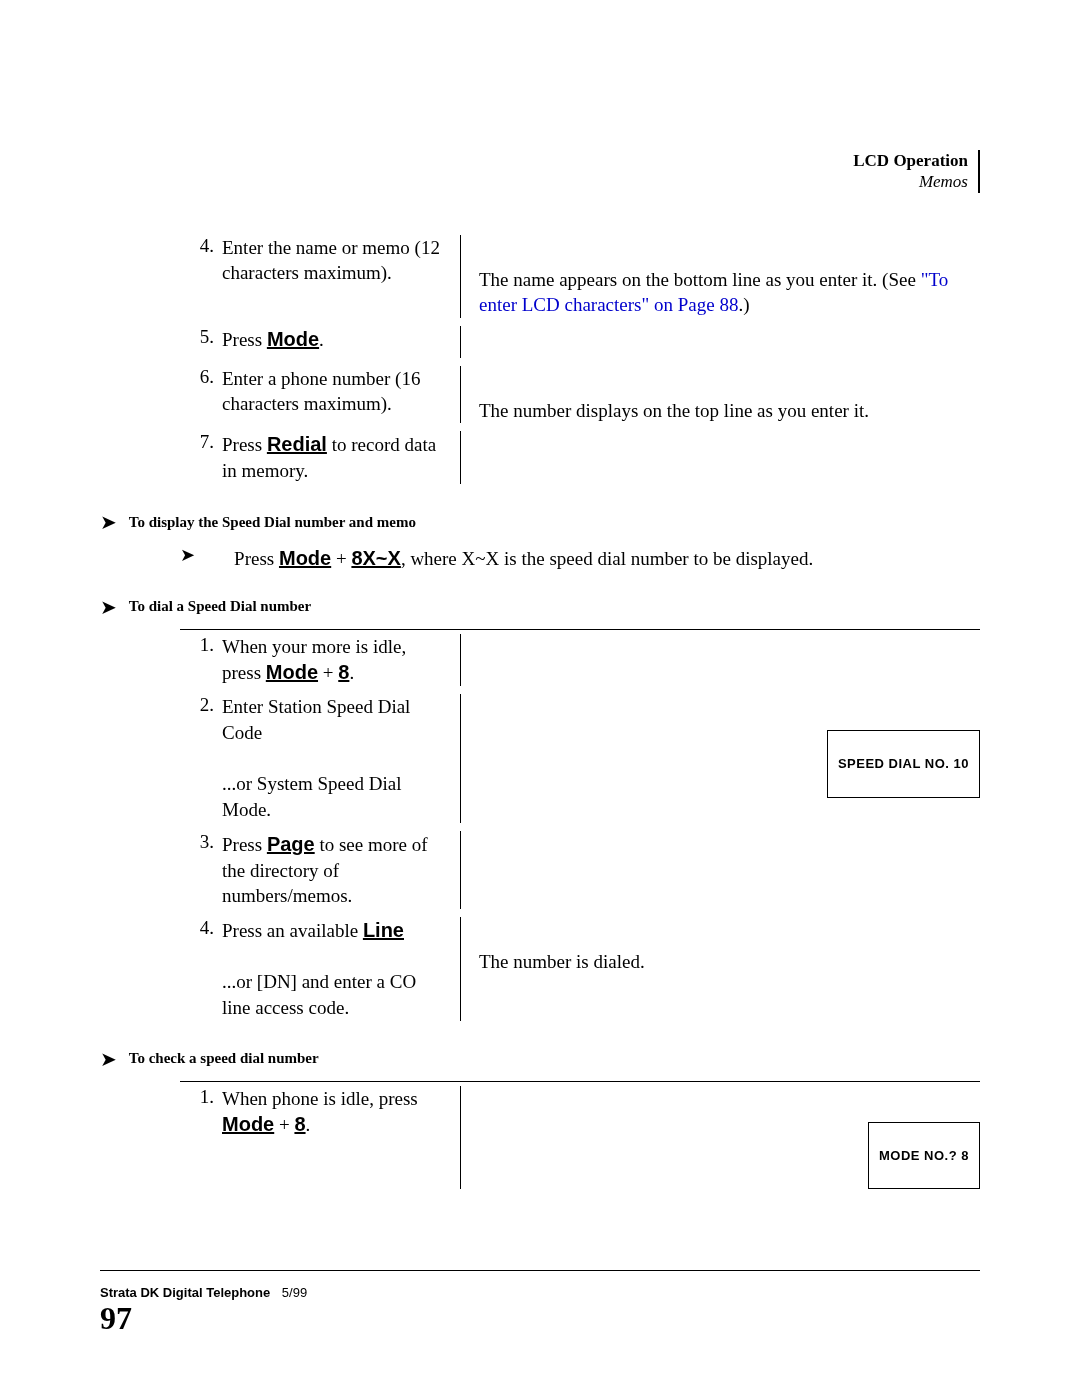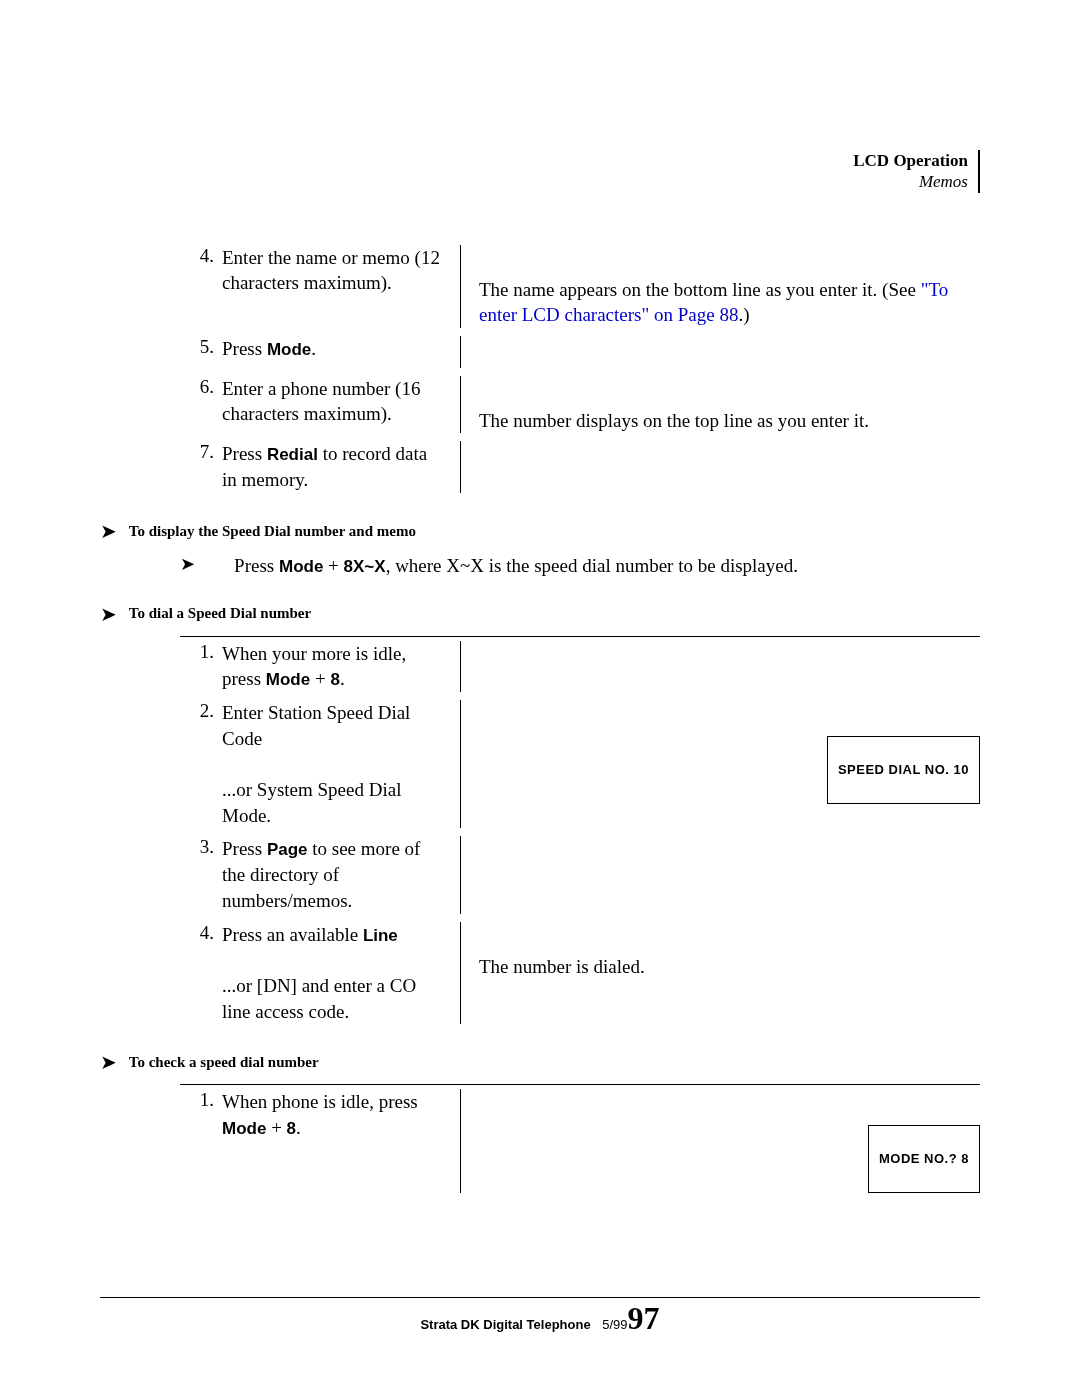--- a/index.html
+++ b/index.html
@@ -20,21 +20,21 @@
     left: 100px;
     right: 100px;
     top: 150px;
     bottom: 100px;
   }
   .running-head {
     text-align: right;
     font-family: "Times New Roman", Times, serif;
     font-size: 17px;
     line-height: 1.25;
-    margin-bottom: 48px;
+    margin-bottom: 38px;
   }
   .running-head .title {
     font-weight: bold;
     display: block;
   }
   .running-head .subtitle {
     font-style: italic;
     display: block;
   }
   .head-rule {
@@ -128,32 +128,33 @@
     float: right;
     margin-top: 4px;
   }
   .right-rel {
     position: relative;
     min-height: 40px;
   }
   .link {
     color: #0000cc;
   }
-  strong { font-family: Arial, Helvetica, sans-serif; font-weight: bold; font-size: 17px; }
+  strong { font-family: Arial, Helvetica, sans-serif; font-weight: bold; font-size: 20px; text-decoration: underline; }
 
   .footer {
     position: absolute;
     left: 100px;
     right: 100px;
     bottom: 60px;
     border-top: 1px solid #000;
-    padding-top: 2px;
+    padding-top: 14px;
     display: flex;
-    justify-content: center;
+    justify-content: space-between;
     align-items: baseline;
+    flex-direction: column;
   }
   .footer-left {
     font-family: Arial, Helvetica, sans-serif;
     font-weight: bold;
     font-size: 13px;
   }
   .footer-left .date {
     font-weight: normal;
     margin-left: 8px;
   }

